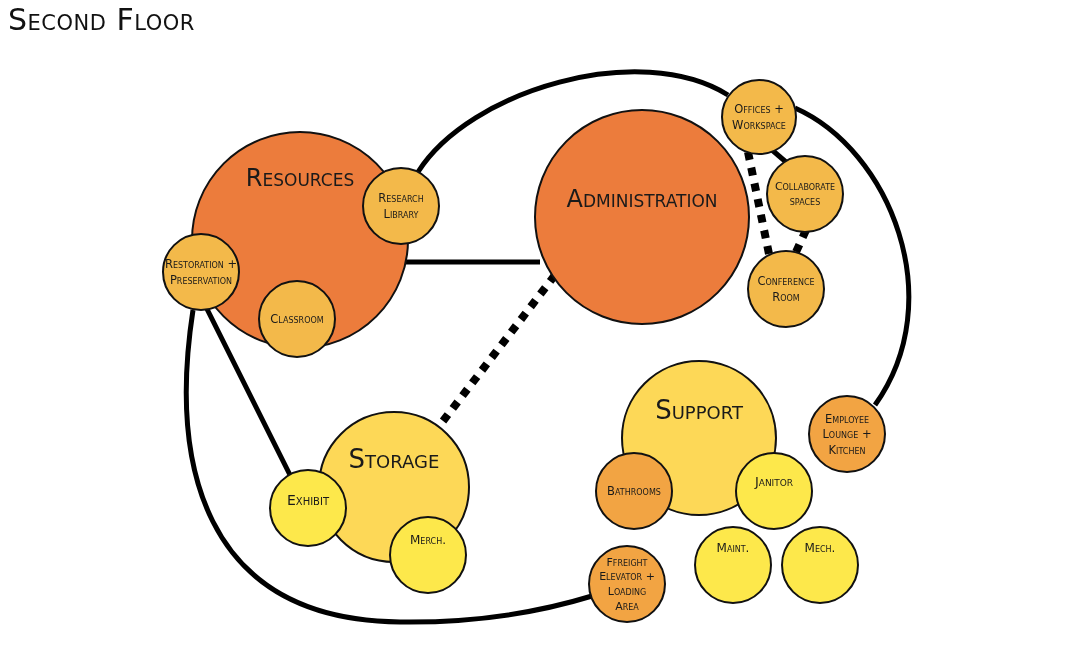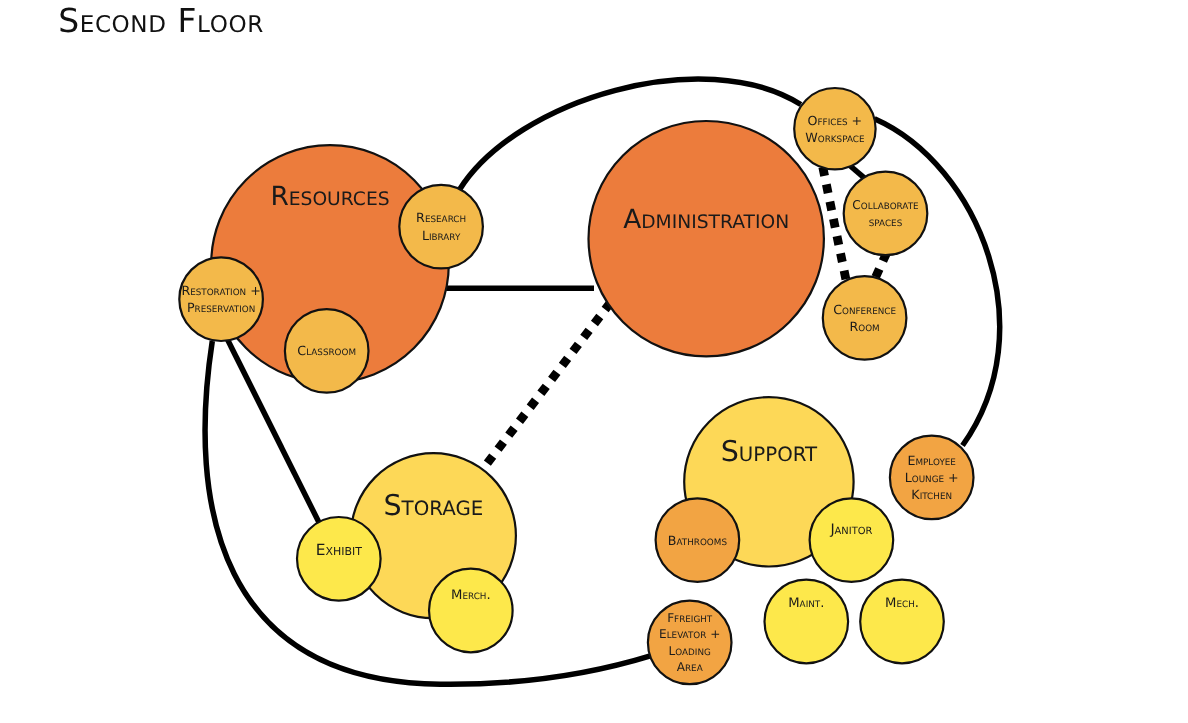--- a/index.html
+++ b/index.html
@@ -1,17 +1,17 @@
 <!DOCTYPE html>
 <html><head>
   <meta charset="utf-8">
   <style>
     html, body { margin: 0; padding: 0; background: #ffffff; }
     body { width: 1080px; height: 657px; position: relative; overflow: hidden; font-family: "DejaVu Sans", sans-serif; }
-    .title { position: absolute; left: 8px; top: 2px; font-size: 30px; color: #111; font-variant: small-caps; letter-spacing: 0.5px; margin-left: 45px; }
+    .title { position: absolute; left: 8px; top: 2px; font-size: 30px; color: #111; font-variant: small-caps; letter-spacing: 0.5px; }
     svg { position: absolute; left: 0; top: 0; }
     .lbl { font-family: "DejaVu Sans", sans-serif; font-variant: small-caps; fill: #1a1a1a; text-anchor: middle; }
   </style>
 </head>
 <body>
 
 <div class="title">Second Floor</div>
 
 <svg id="diagram" width="1080" height="657" viewBox="0 0 1080 657" xmlns="http://www.w3.org/2000/svg">
   <g id="edges">

